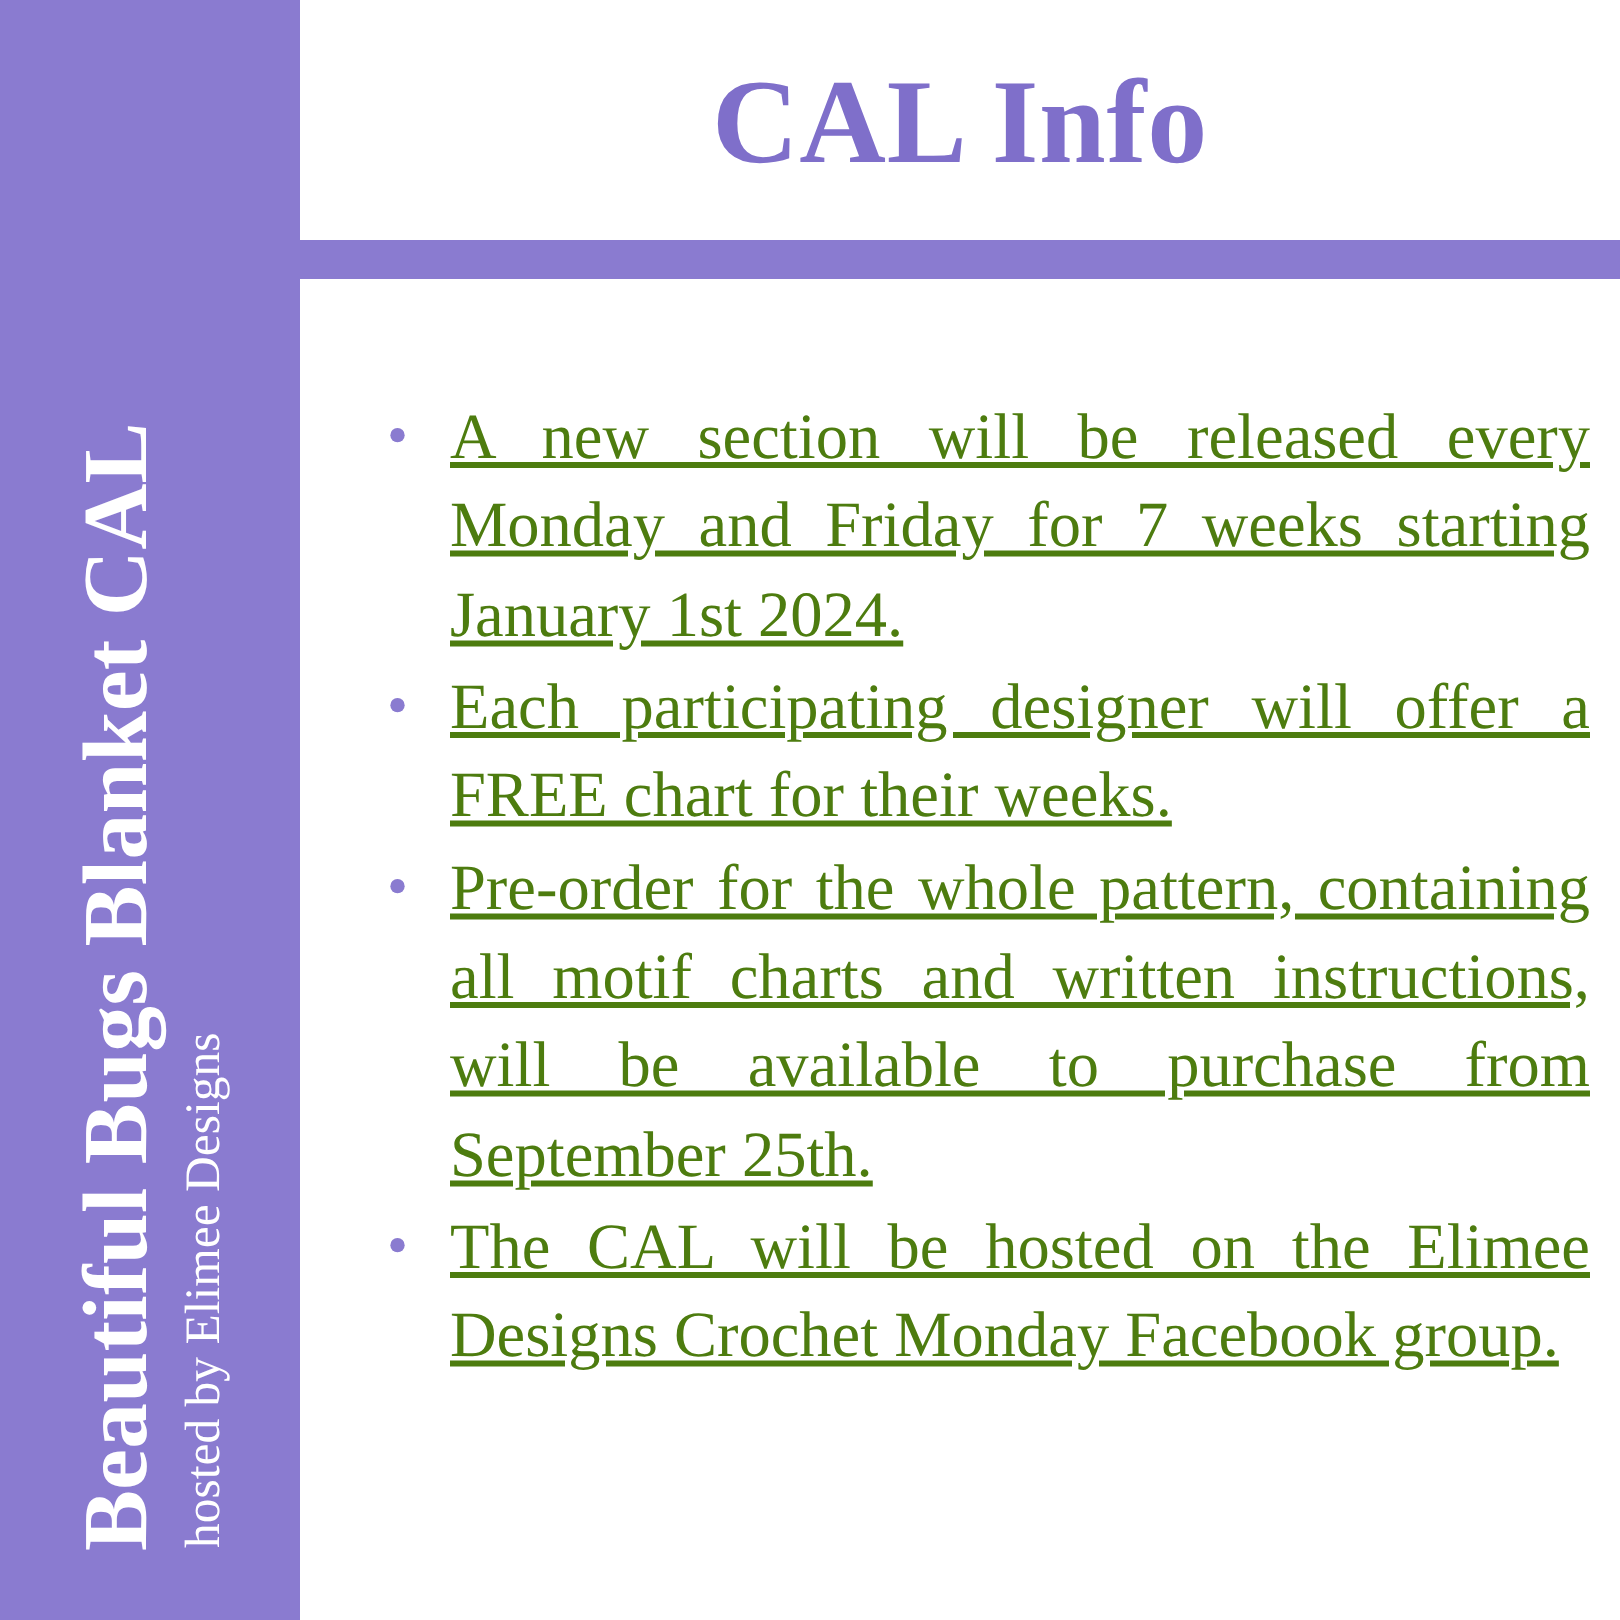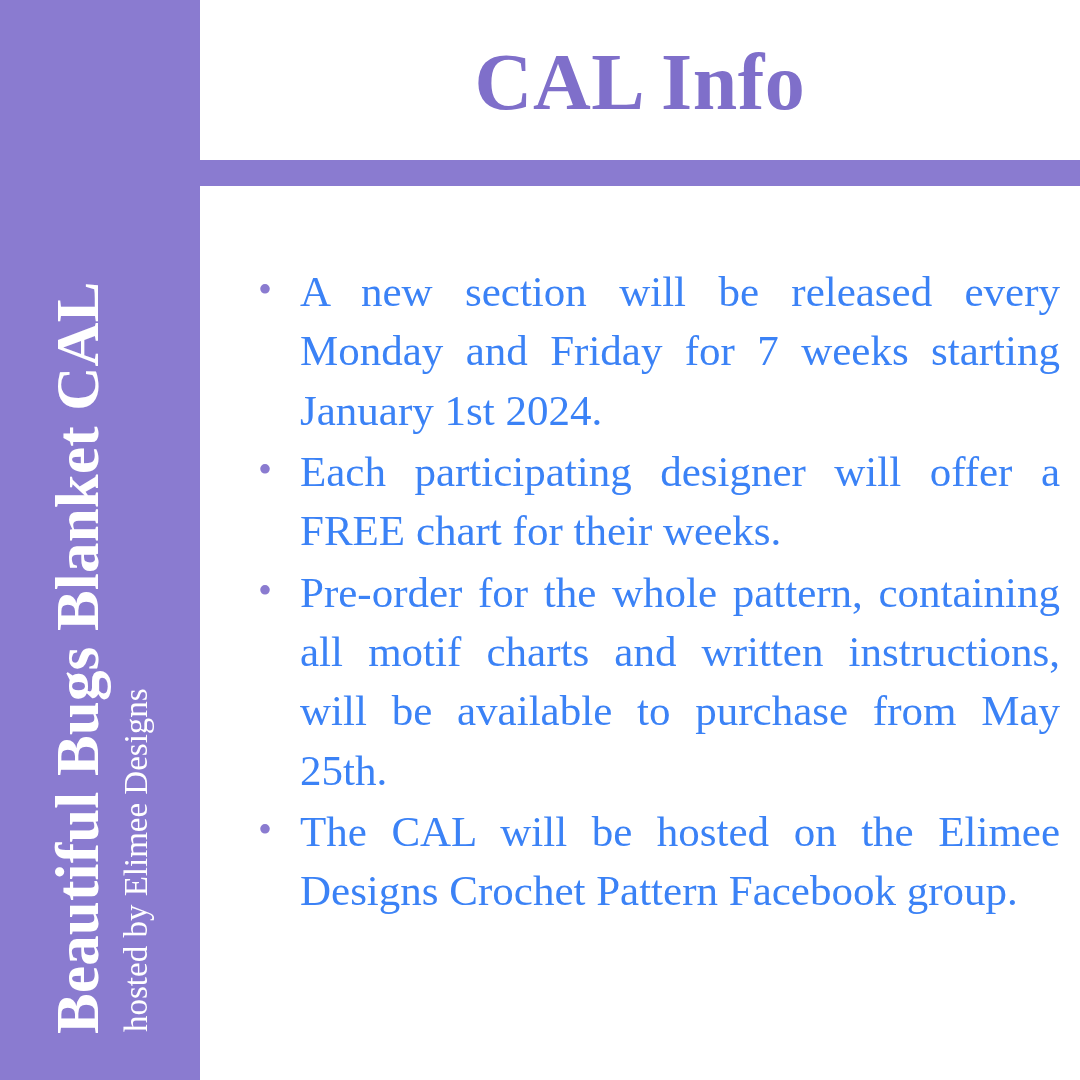--- a/index.html
+++ b/index.html
@@ -94,27 +94,28 @@
     position: absolute;
     top: 262px;
     left: 30px;
     width: 830px;
     list-style: none;
     margin: 0;
     padding: 0;
   }
   .bullet {
     position: relative;
-    color: #3b82f6;
+    color: #4d7c0f;
     font-size: 43px;
     line-height: 1.38;
     text-align: justify;
     text-justify: inter-word;
     padding-left: 70px;
     margin-bottom: 2px;
+    text-decoration: underline;
   }
   .bullet::before {
     content: "\2022";
     position: absolute;
     left: 28px;
     top: 0;
     font-size: 40px;
     line-height: 1.38;
     color: #8a7bd0;
   }
@@ -135,18 +136,18 @@
     </div>
   </div>
 
   <div class="content">
     <div class="title">CAL Info</div>
     <div class="divider"></div>
 
     <ul class="bullets">
       <li class="bullet"><span>A new section will be released every Monday and Friday for 7 weeks starting January 1st 2024.</span></li>
       <li class="bullet"><span>Each participating designer will offer a FREE chart for their weeks.</span></li>
-      <li class="bullet"><span>Pre-order for the whole pattern, containing all motif charts and written instructions, will be available to purchase from May 25th.</span></li>
-      <li class="bullet"><span>The CAL will be hosted on the Elimee Designs Crochet Pattern Facebook group.</span></li>
+      <li class="bullet"><span>Pre-order for the whole pattern, containing all motif charts and written instructions, will be available to purchase from September 25th.</span></li>
+      <li class="bullet"><span>The CAL will be hosted on the Elimee Designs Crochet Monday Facebook group.</span></li>
     </ul>
   </div>
 
 </div>
 
 </body></html>

